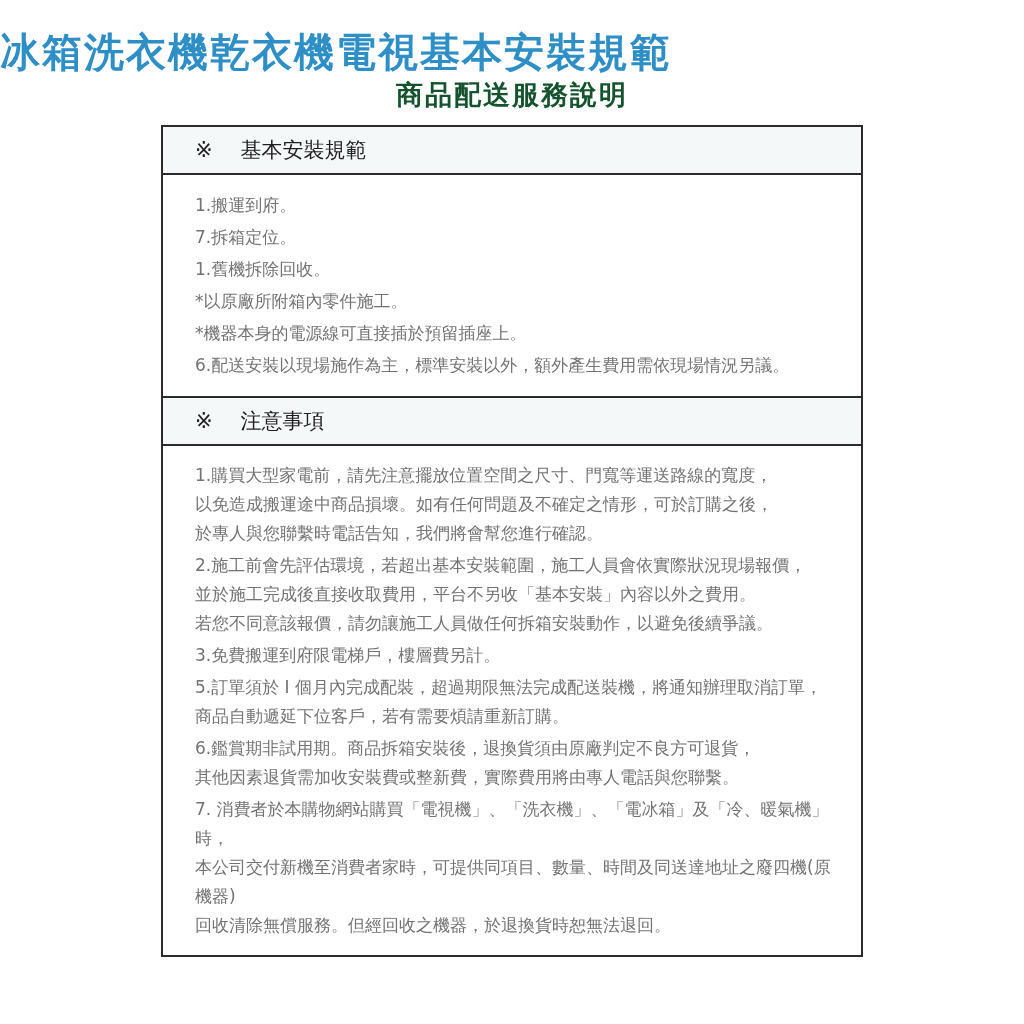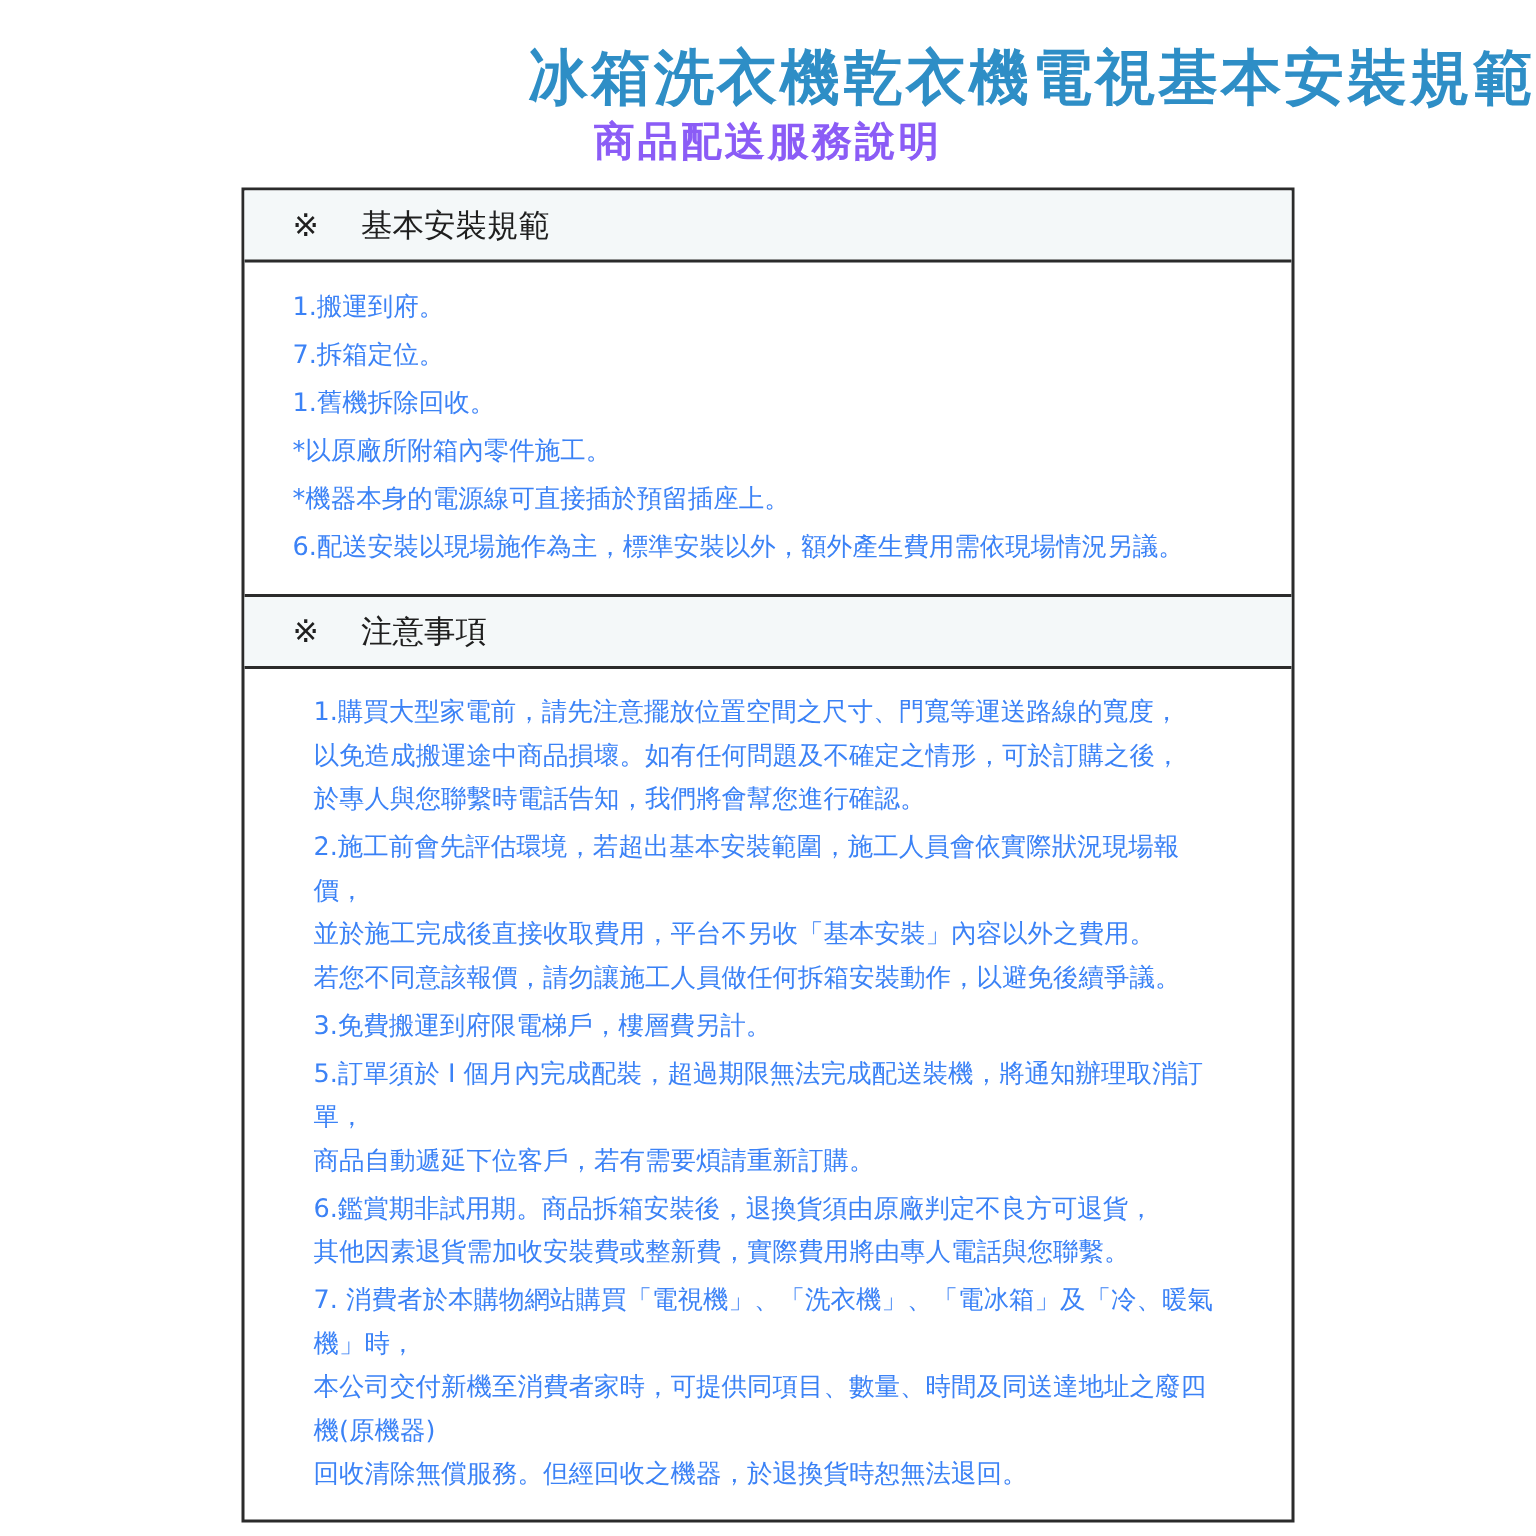--- a/index.html
+++ b/index.html
@@ -12,34 +12,34 @@
   }
   .page {
     width: 1024px;
     height: 1024px;
     background: #ffffff;
     overflow: hidden;
     position: relative;
   }
   .title {
     margin-top: 30px;
-    text-align: right;
+    text-align: left;
     font-size: 40px;
     font-weight: 800;
     letter-spacing: 2px;
     color: #2e8ec6;
     line-height: 1.1;
   }
   .subtitle {
     margin-top: 6px;
     text-align: center;
     font-size: 27px;
     font-weight: 800;
     letter-spacing: 2px;
-    color: #8b5cf6;
+    color: #14532d;
     line-height: 1.1;
   }
   .box {
     width: 698px;
     margin: 15px auto 0 auto;
     border: 2px solid #2b2b2b;
     background: #ffffff;
   }
   .section-header {
     background: #f4f8f9;
@@ -51,34 +51,34 @@
     align-items: center;
   }
   .section-header.second {
     border-top: 2px solid #2b2b2b;
   }
   .marker {
     margin-right: 28px;
   }
   .section-body {
     padding: 8px 30px 8px 32px;
-    color: #3b82f6;
+    color: #737373;
   }
   .section-body-1 p {
     margin: 13px 0;
     font-size: 17px;
     line-height: 19px;
     white-space: pre-line;
   }
   .section-body-2 {
     padding-top: 12px;
     padding-bottom: 12px;
   }
   .section-body-2 p {
-    margin: 3px 14px;
+    margin: 3px 0;
     font-size: 17px;
     line-height: 29px;
     white-space: pre-line;
   }
 </style>
 </head>
 <body>
 
 <div class="page">
 

